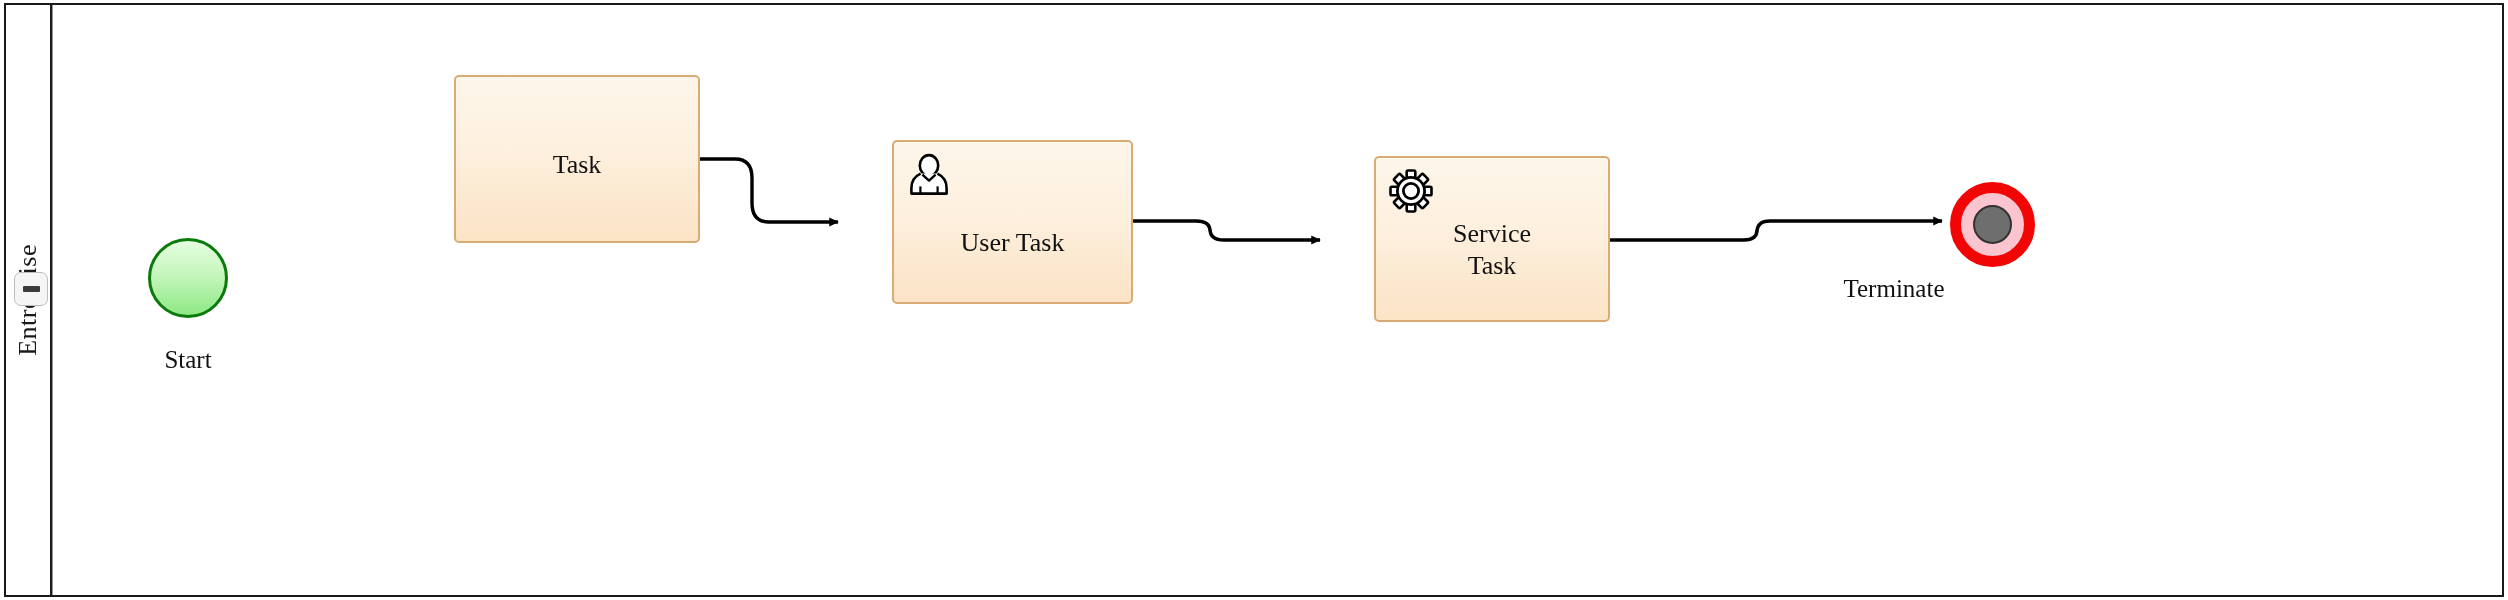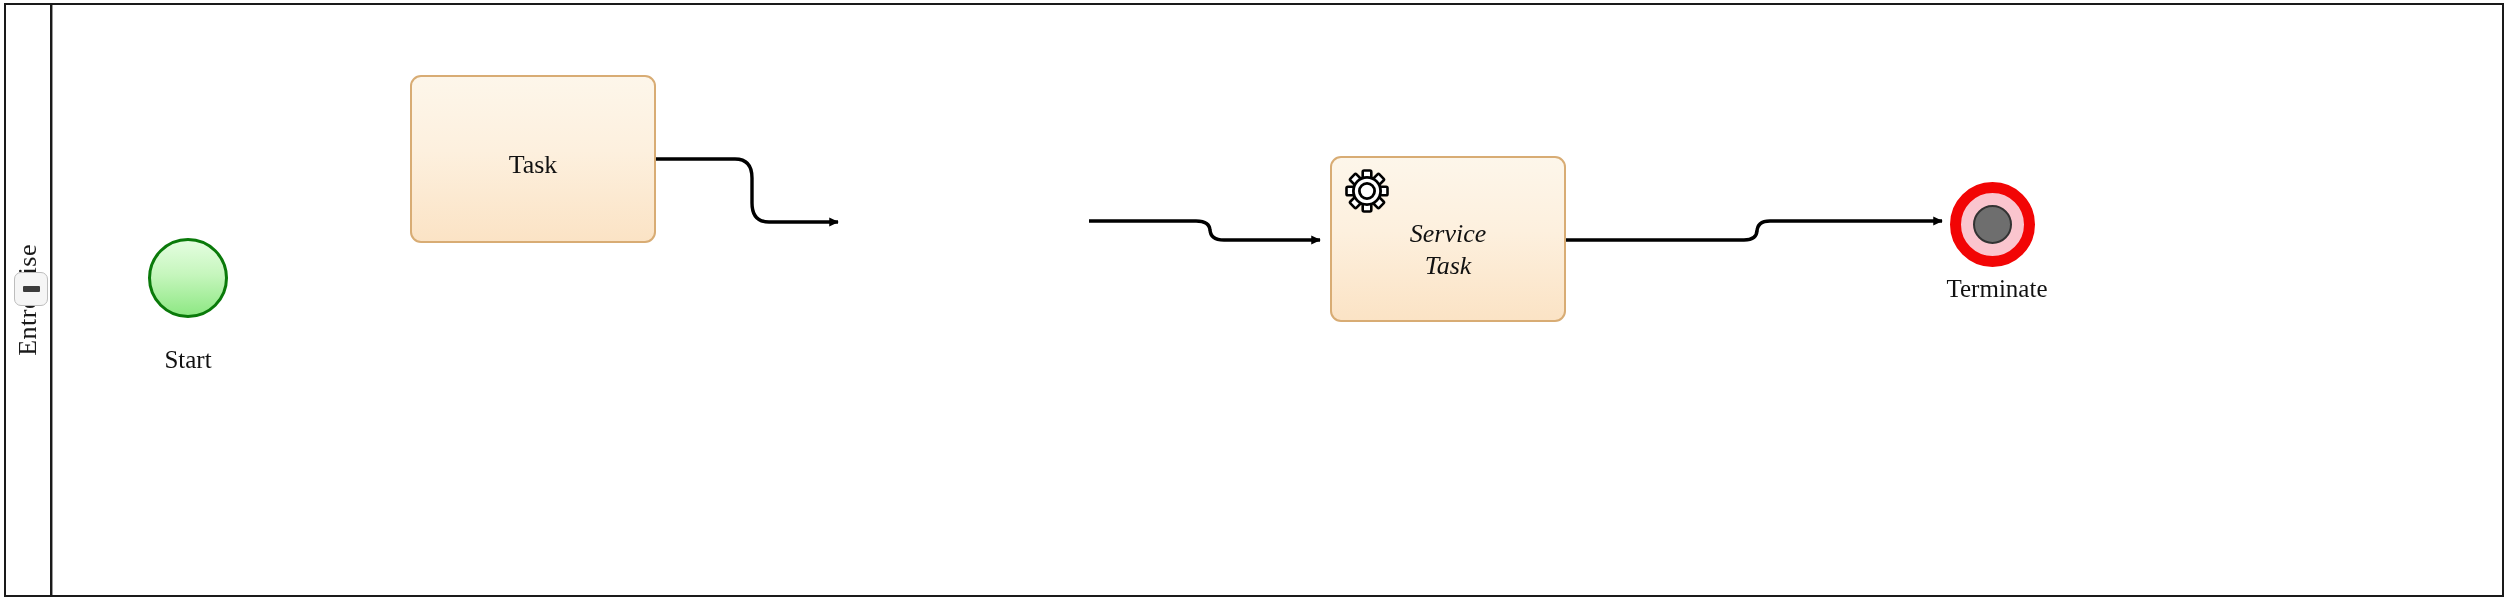--- a/index.html
+++ b/index.html
@@ -131,49 +131,50 @@
 
   .event-label {
     position: absolute;
     text-align: center;
     font-size: 25px;
     color: #111111;
     white-space: nowrap;
     font-family: "Liberation Serif", "DejaVu Serif", serif;
   }
   #start-label { left: 98px; top: 346px; width: 180px; }
-  #end-label   { left: 1892px; top: 275px; width: 210px; }
+  #end-label   { left: 1789px; top: 275px; width: 210px; }
 
   
   .task {
     position: absolute;
     box-sizing: border-box;
     border: 2px solid #d8ac74;
-    border-radius: 11px;
+    border-radius: 5px;
     background: linear-gradient(to bottom, #fdf6ea 0%, #fdf0de 45%, #fbe3c5 100%);
+    margin-left: 44px;
   }
   .task .task-text {
     position: absolute;
     left: 0;
     width: 100%;
     text-align: center;
     font-size: 26px;
     line-height: 1.22;
     color: #111111;
     font-family: "Liberation Serif", "DejaVu Serif", serif;
   }
 
   #task-plain     { left: 410px; top: 75px;  width: 246px; height: 168px; }
   #task-plain .task-text  { top: 72px; }
 
   #task-user      { left: 848px; top: 140px; width: 241px; height: 164px; }
   #task-user .task-text   { top: 85px; }
 
   #task-service   { left: 1330px; top: 156px; width: 236px; height: 166px; }
-  #task-service .task-text{ top: 60px; font-style: italic; }
+  #task-service .task-text{ top: 60px; }
 
   .task-icon {
     position: absolute;
     left: 12px;
     top: 10px;
     width: 46px;
     height: 46px;
   }
 
   
@@ -217,20 +218,37 @@
     <path d="M 1566 240 L 1744 240 Q 1757 240 1757 230 L 1757 232 Q 1757 221 1770 221 L 1942 221" fill="none" stroke="#000000" stroke-width="3.4" marker-end="url(#arrow)"></path>
   </svg>
 
   <div class="start-event"></div>
   <div class="event-label" id="start-label">Start</div>
 
   <div class="task" id="task-plain">
     <div class="task-text">Task</div>
   </div>
 
+  <div class="task" id="task-user">
+    <svg class="task-icon" viewBox="0 0 46 46">
+
+      <ellipse cx="23" cy="13.5" rx="9.2" ry="10.4" fill="#ffffff" stroke="#000000" stroke-width="2.6"></ellipse>
+
+      <path d="M 14.6 21.6
+               C 8.4 24.4 5.4 29.4 5.4 36.2
+               L 5.4 41.6 L 40.6 41.6 L 40.6 36.2
+               C 40.6 29.4 37.6 24.4 31.4 21.6" fill="#ffffff" stroke="#000000" stroke-width="2.6" stroke-linejoin="round"></path>
+
+      <path d="M 16.4 22.6 L 23 28.6 L 29.6 22.6" fill="none" stroke="#000000" stroke-width="2.4" stroke-linejoin="round"></path>
+
+      <path d="M 14.4 34.4 L 14.4 41.6" fill="none" stroke="#000000" stroke-width="2.2"></path>
+      <path d="M 31.6 34.4 L 31.6 41.6" fill="none" stroke="#000000" stroke-width="2.2"></path>
+    </svg>
+    <div class="task-text">User Task</div>
+  </div>
 
   <div class="task" id="task-service">
     <svg class="task-icon" viewBox="0 0 46 46">
       <g transform="translate(23,23)">
         <g fill="#ffffff" stroke="#000000" stroke-width="2.6" stroke-linejoin="round">
 
           <rect x="-4.3" y="-20.5" width="8.6" height="9.6" rx="1.4"></rect>
           <rect x="-4.3" y="-20.5" width="8.6" height="9.6" rx="1.4" transform="rotate(45)"></rect>
           <rect x="-4.3" y="-20.5" width="8.6" height="9.6" rx="1.4" transform="rotate(90)"></rect>
           <rect x="-4.3" y="-20.5" width="8.6" height="9.6" rx="1.4" transform="rotate(135)"></rect>

